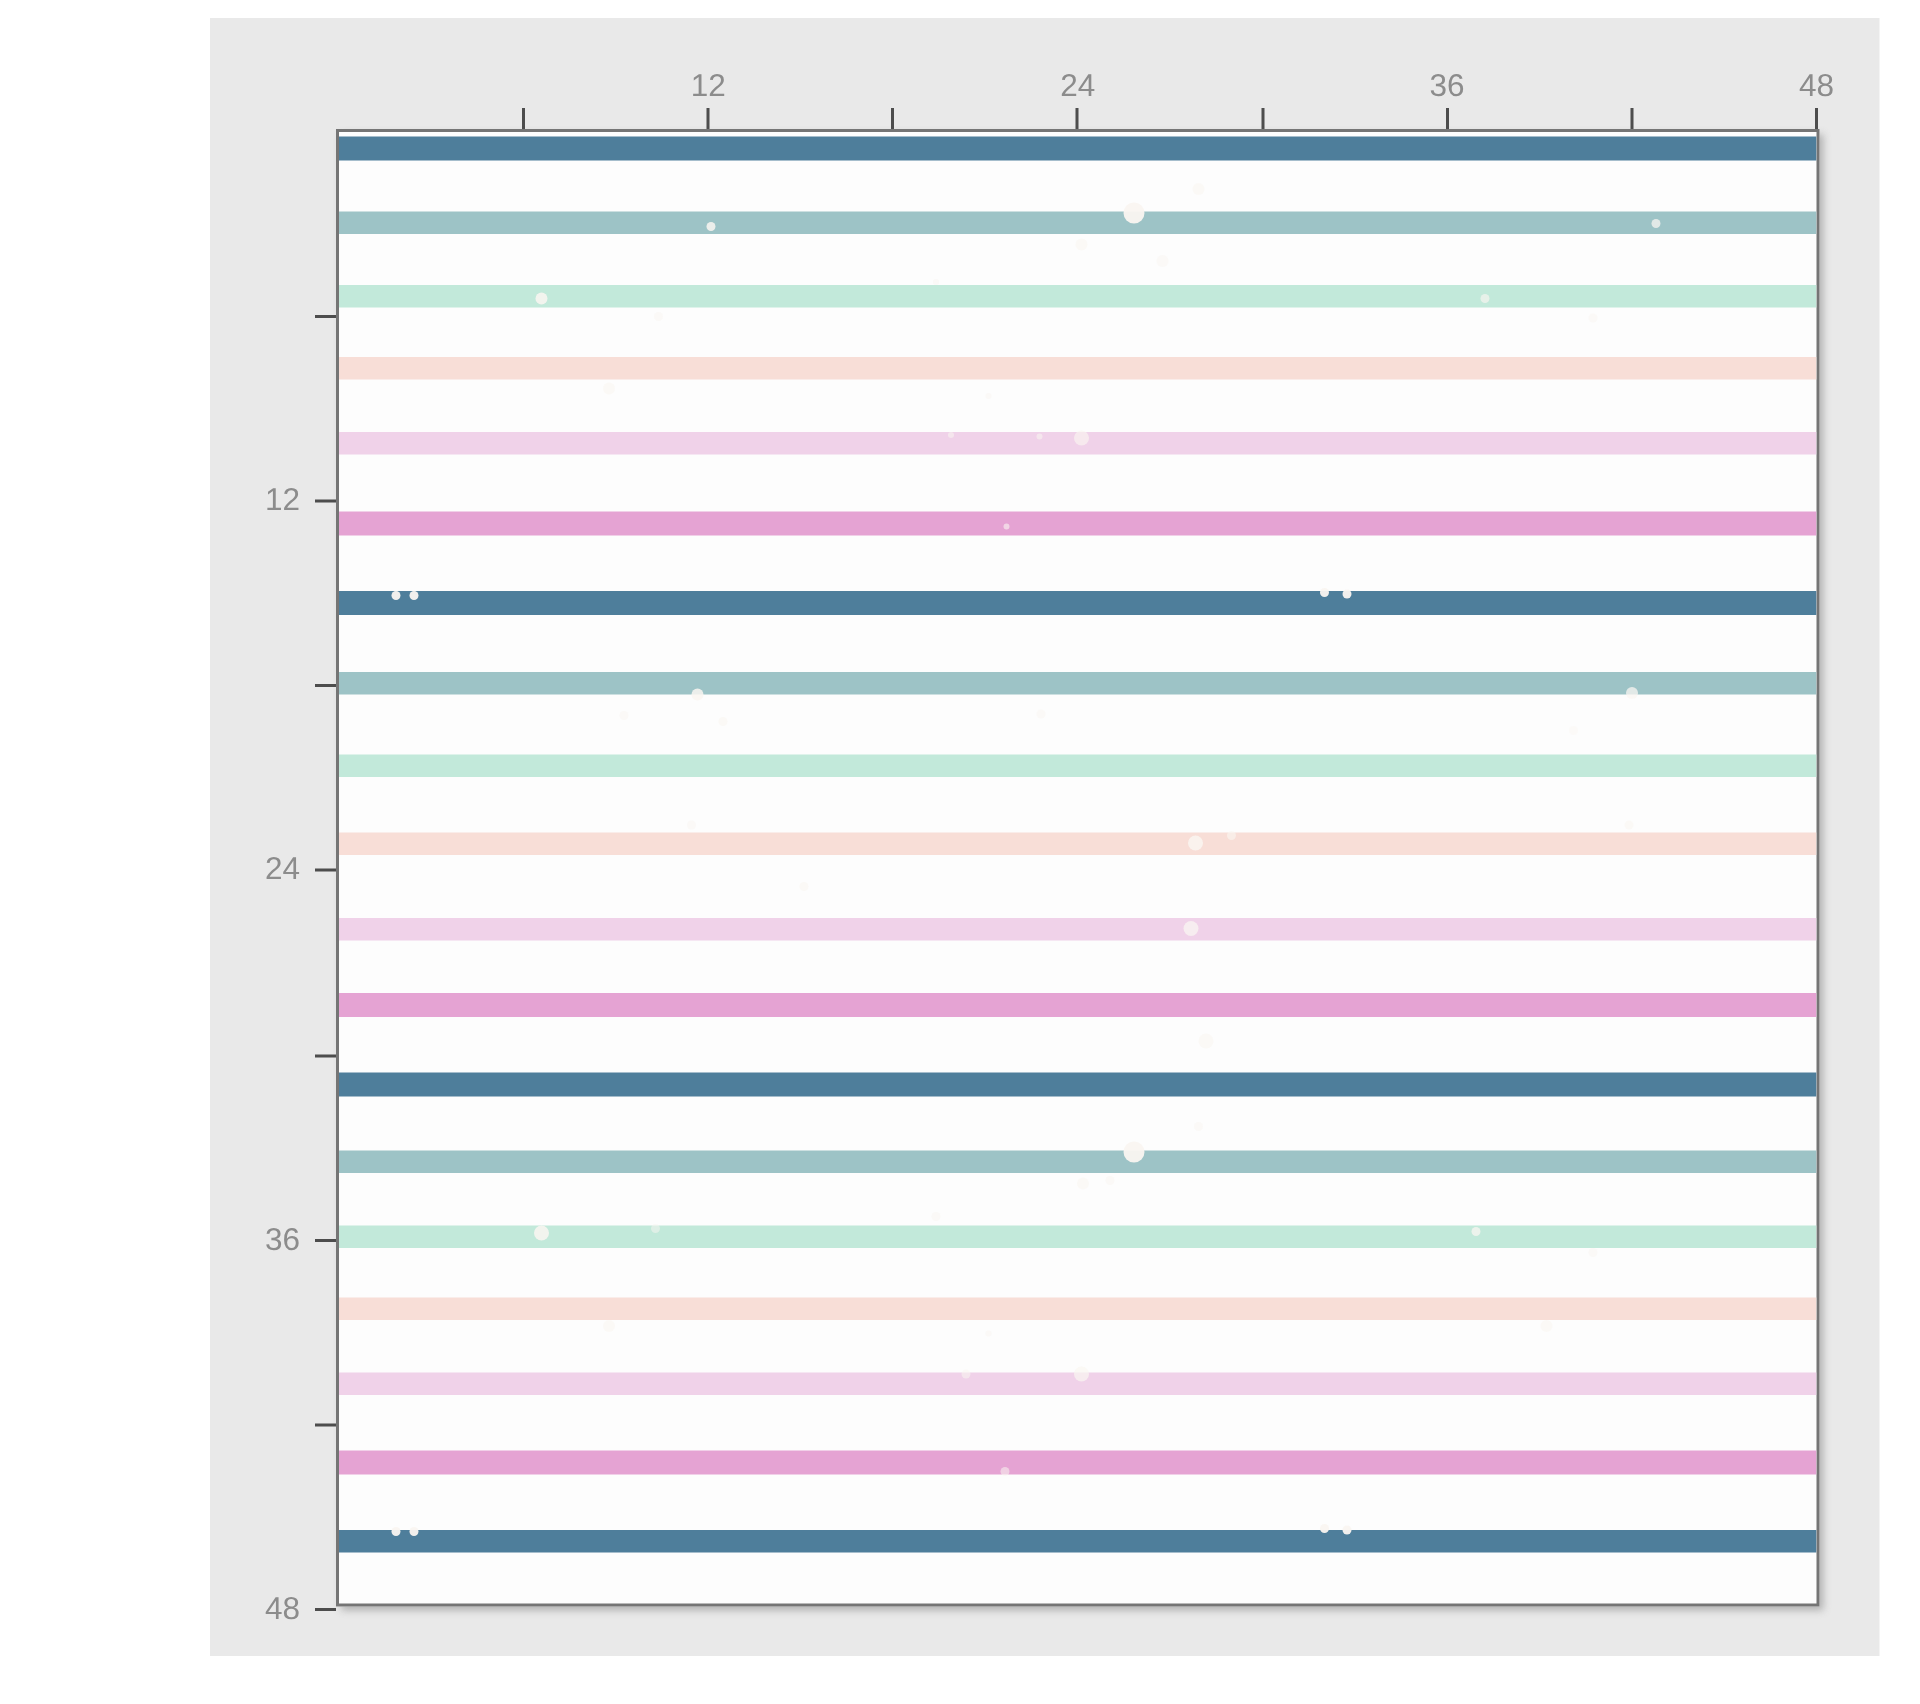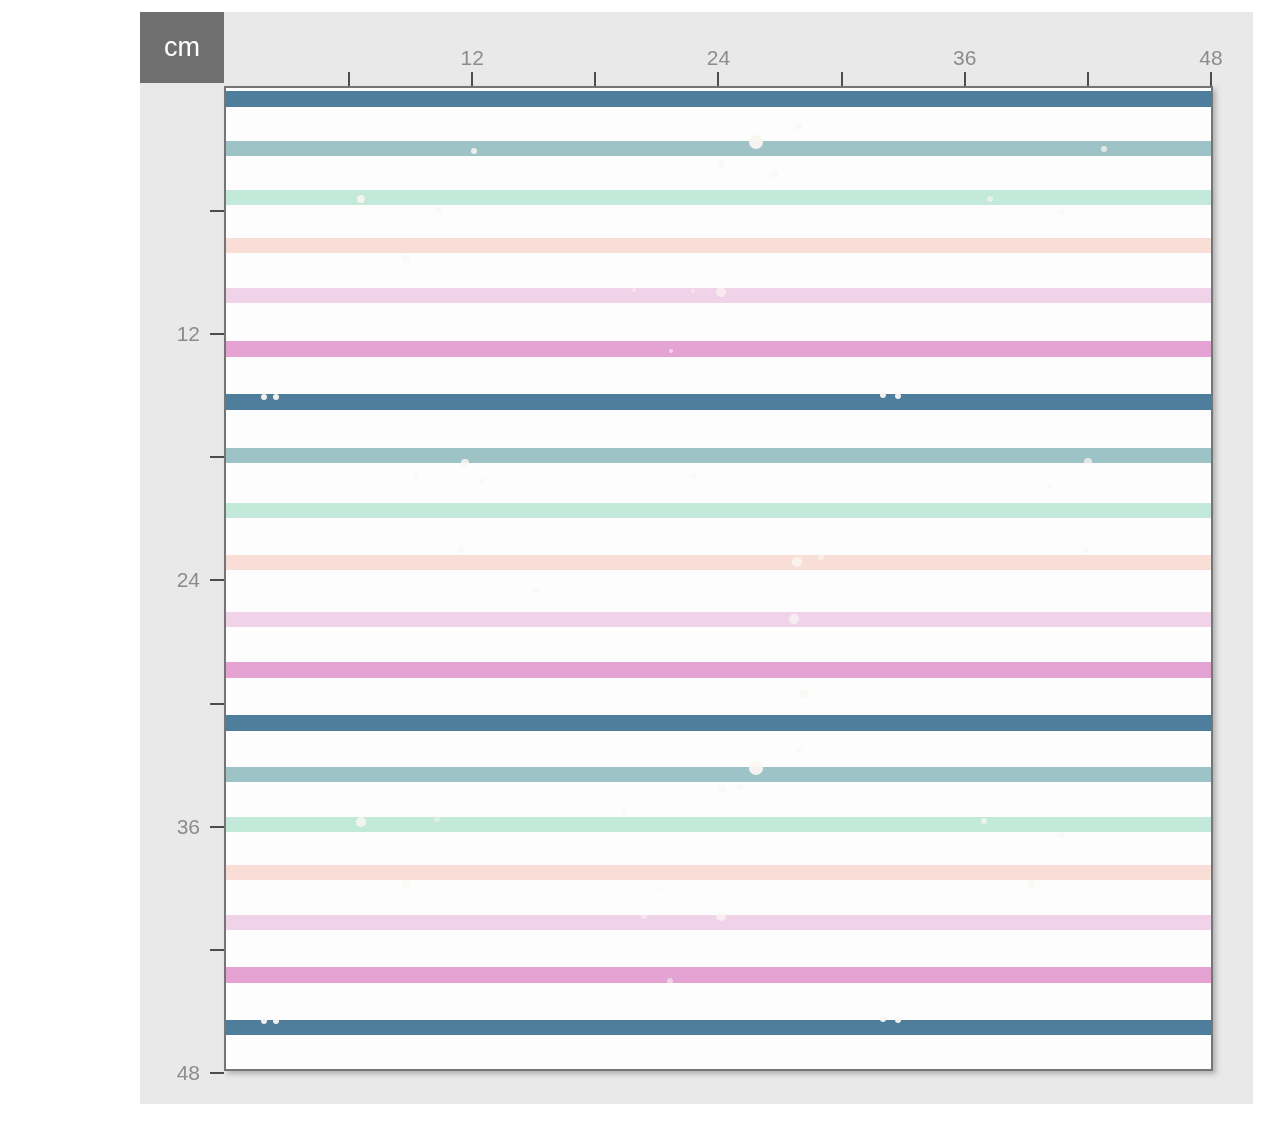--- a/index.html
+++ b/index.html
@@ -23,23 +23,20 @@
                    box-shadow:3px 3px 5px rgba(110,110,110,0.45); }
   .pattern-canvas { position:absolute; left:0; top:0; right:0; bottom:0; overflow:hidden; }
   .stripe  { position:absolute; left:0; width:100%; }
   .speckle { position:absolute; border-radius:50%; background:#faf6f1; }
 </style>
 </head>
 <body>
 
 <div class="panel">
 
-  <div class="unit-box">
-    <span>cm</span>
-  </div>
 
   <div class="ruler-h">
       <div class="tick-h" style="left: 122.12px;"></div>
       <div class="tick-h" style="left: 245.24px;"></div>
       <div class="tick-h" style="left: 368.36px;"></div>
       <div class="tick-h" style="left: 491.48px;"></div>
       <div class="tick-h" style="left: 614.6px;"></div>
       <div class="tick-h" style="left: 737.72px;"></div>
       <div class="tick-h" style="left: 860.84px;"></div>
       <div class="tick-h" style="left: 983.96px;"></div>

